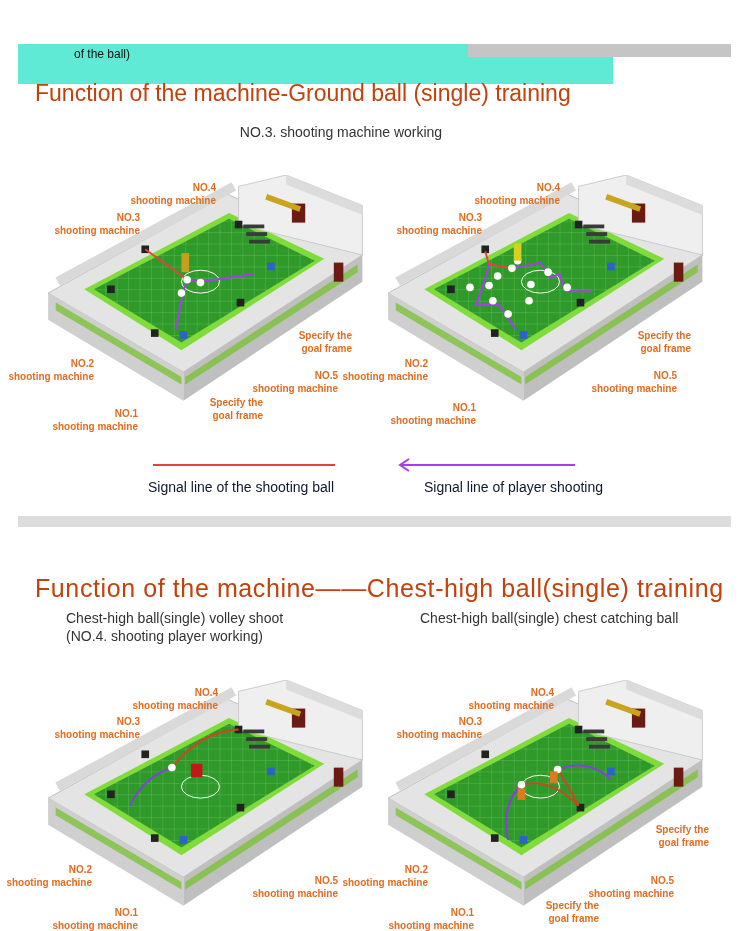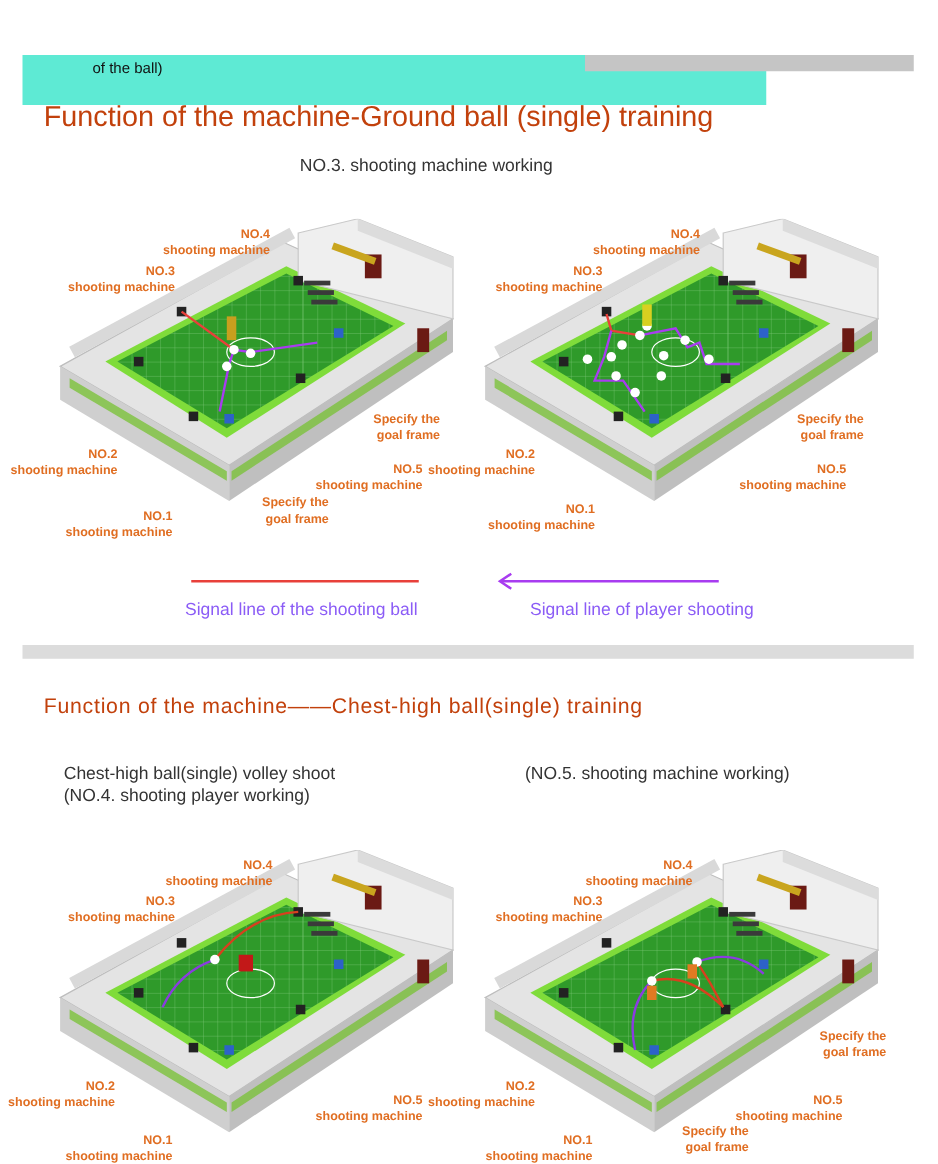--- a/index.html
+++ b/index.html
@@ -5,34 +5,34 @@
   * { box-sizing: border-box; margin: 0; padding: 0; }
   html, body { width: 750px; height: 931px; background: #ffffff; overflow: hidden; font-family: "Liberation Sans", sans-serif; }
   body { position: relative; }
 
   .top-box { position: absolute; left: 18px; top: 0; width: 595px; height: 40px; background: #5eead4; margin-top: 44px; }
   .top-box .inner-gray { position: absolute; left: 450px; top: 0; width: 263px; height: 13px; background: #c5c5c5; }
   .top-box .txt { position: absolute; left: 56px; top: 3px; font-size: 12px; color: #111; }
 
   .heading { position: absolute; left: 35px; font-weight: normal; color: #c2410c; font-family: "Liberation Sans", sans-serif; white-space: nowrap; }
   .h1 { top: 80px; font-size: 23px; }
-  .h2 { top: 555px; font-size: 17px; letter-spacing: 0.6px; }
+  .h2 { top: 574px; font-size: 25px; letter-spacing: 0.6px; }
 
   .sub { position: absolute; color: #333; font-size: 14px; white-space: nowrap; }
   .sub1 { top: 124px; left: 0; width: 682px; text-align: center; }
 
   .divider { position: absolute; left: 18px; top: 516px; width: 713px; height: 11px; background: #dcdcdc; }
 
   .diagram { position: absolute; }
   .diagram svg { display: block; }
 
   .lbl { position: absolute; color: #e06e22; font-weight: bold; font-size: 10px; text-align: right; line-height: 12.5px; white-space: nowrap; }
 
   .legend-line { position: absolute; height: 2px; }
-  .legend-text { position: absolute; font-size: 14px; color: #8b5cf6; white-space: nowrap; }
+  .legend-text { position: absolute; font-size: 14px; color: #0f172a; white-space: nowrap; }
 
   .cap { position: absolute; font-size: 14px; color: #333; line-height: 18px; white-space: nowrap; }
 </style>
 </head>
 <body>
 
 <div class="top-box">
   <div class="inner-gray"></div>
   <div class="txt">of the ball)</div>
 </div>
@@ -185,26 +185,26 @@
   <line x1="4" y1="8" x2="178" y2="8" stroke="#a83cf0" stroke-width="2"></line>
   <polyline points="12,2 3,8 12,14" fill="none" stroke="#a83cf0" stroke-width="2"></polyline>
 </svg>
 <div class="legend-text" style="left:148px;top:479px;">Signal line of the shooting ball</div>
 <div class="legend-text" style="left:396px;top:479px;margin-left:28px;">Signal line of  player shooting</div>
 
 <div class="divider"></div>
 
 <div class="heading h2">Function of the machine——Chest-high ball(single) training</div>
 
-<div class="cap" style="left:51px;top:609px;">
+<div class="cap" style="left:66px;top:609px;">
   <div>Chest-high ball(single) volley shoot</div>
   <div>(NO.4. shooting player working)</div>
 </div>
 <div class="cap" style="left:420px;top:609px;">
-  <div>(NO.5. shooting machine working)</div>
+  <div>Chest-high ball(single)  chest catching ball</div>
 </div>
 
 <div class="diagram" style="left:40px;top:680px;width:340px;height:240px;">
   <svg width="340" height="240" viewBox="0 -12 340 252">
     <use href="#building" x="0" y="0"></use>
     <path d="M200 40 Q160 42 130 80" fill="none" stroke="#d8401e" stroke-width="2"></path>
     <path d="M130 80 Q100 90 86 120" fill="none" stroke="#8a3ce0" stroke-width="2"></path>
     <circle cx="130" cy="80" r="4" fill="#fff"></circle>
     <rect x="150" y="76" width="12" height="14" fill="#c21818"></rect>
   </svg>

